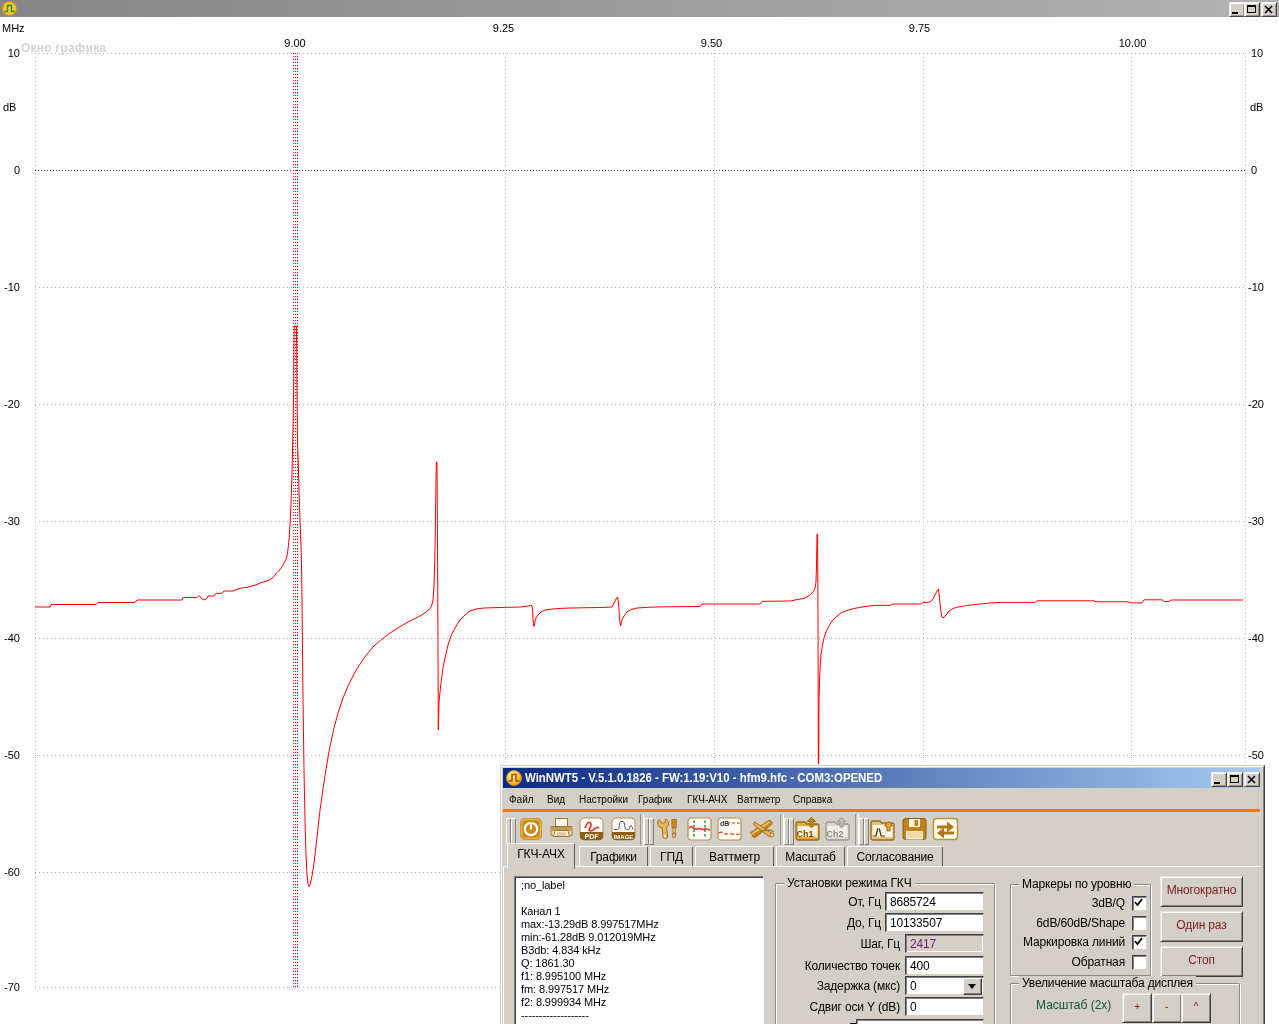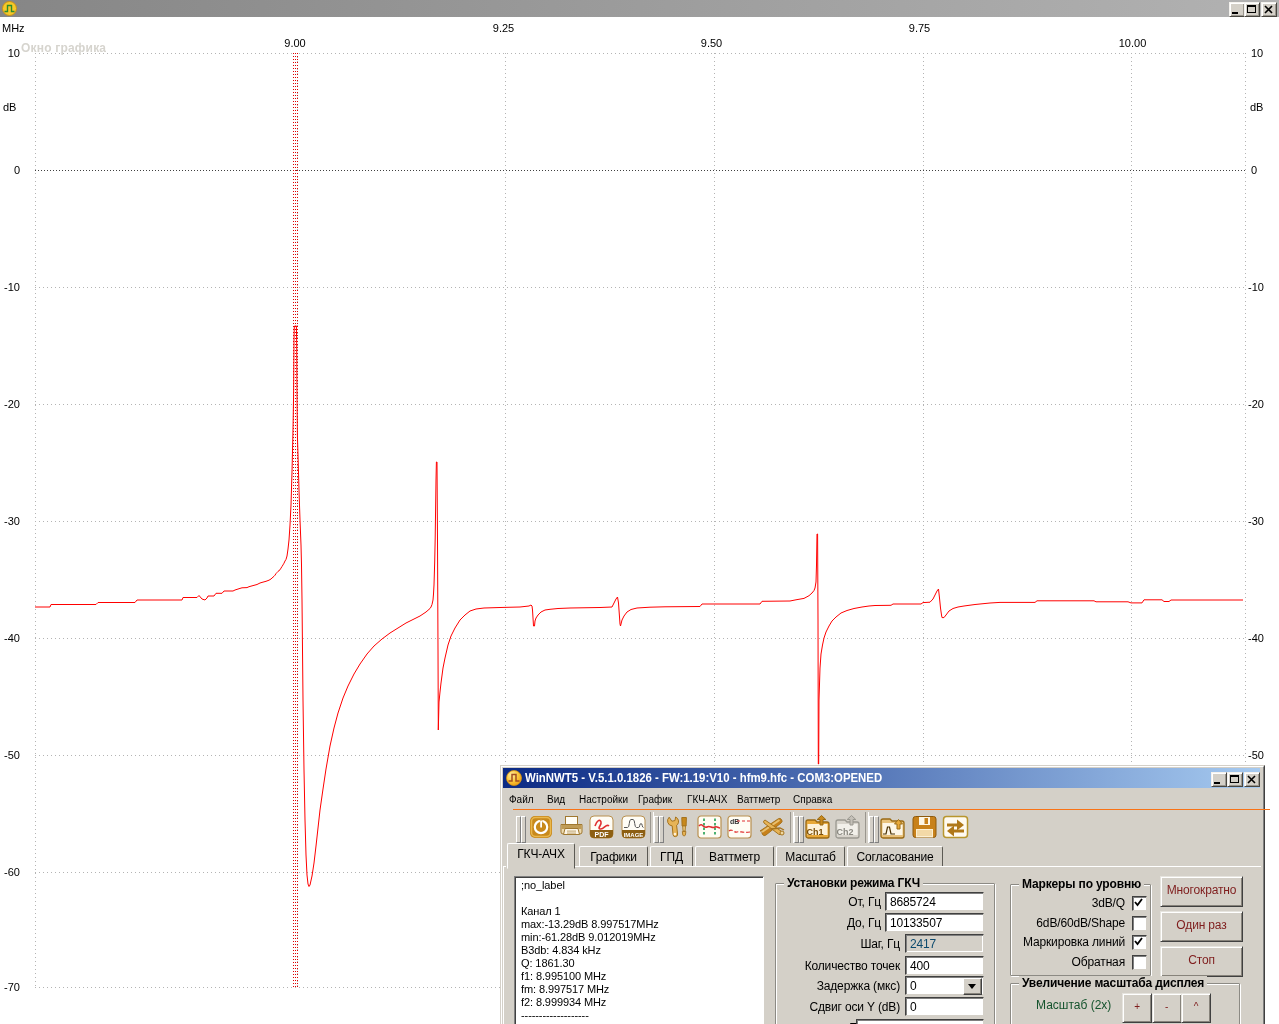--- a/index.html
+++ b/index.html
@@ -13,43 +13,43 @@
 .wbtn svg{position:absolute;left:0;top:0;}
 
 #win{left:500px;top:765px;width:763px;height:266px;background:#d4d0c8;
   border:1px solid;border-color:#d4d0c8 #404040 #404040 #d4d0c8;}
 #win .inb{position:absolute;left:0;top:0;right:0;bottom:0;border:1px solid;border-color:#fff #808080 #808080 #fff;}
 #wtb{left:2px;top:2px;width:757px;height:20px;background:linear-gradient(90deg,#0b2a84,#a6caf0);}
 #wtb .ttl{position:absolute;left:22px;top:3px;font-size:12px;font-weight:bold;color:#fff;transform:scaleX(0.95);transform-origin:0 0;white-space:nowrap;}
 #wtb .wbtn{top:4px;}
 .menu{left:2px;top:23px;width:757px;height:20px;font-size:10px;color:#000;padding-left:16px;}
 .menu span{position:absolute;top:5px;}
-.tbar{left:12px;top:43px;width:757px;height:34px;border-top:1px solid #f97316;text-align:right;}
+.tbar{left:2px;top:43px;width:757px;height:34px;border-top:3px solid #f97316;text-align:right;}
 .handle{position:absolute;top:6px;width:3px;height:25px;background:#d4d0c8;
   border:1px solid;border-color:#fff #808080 #808080 #fff;}
 .groove{position:absolute;top:2px;width:2px;height:31px;border-left:1px solid #9a968e;border-right:1px solid #fff;}
 .ticon{position:absolute;top:5px;width:25px;height:24px;}
 .tabs{left:2px;top:77px;width:757px;height:24px;}
 .tab{position:absolute;top:3px;height:17px;background:#d4d0c8;border:1px solid;
   border-color:#fff #5c5a54 #d4d0c8 #fff;border-radius:2px 2px 0 0;
   font-size:12px;letter-spacing:-0.15px;text-align:center;padding-top:3px;box-sizing:content-box;}
 .tab.act{top:0;height:21px;border-bottom:1px solid #d4d0c8;z-index:3;box-shadow:-1px 0 0 #d4d0c8;}
 #panel{left:2px;top:100px;width:757px;height:166px;background:#d4d0c8;
   border:1px solid;border-color:#fff #404040 #404040 #fff;border-bottom:none;border-right:none;}
 
 #lb{left:10px;top:9px;width:250px;height:156px;background:#fff;border:1px solid;
   border-color:#808080 #fff #fff #808080;box-shadow:inset 1px 1px 0 #404040;
   font-size:11px;letter-spacing:-0.1px;line-height:13px;color:#000;padding:2px 0 0 6px;box-sizing:border-box;white-space:pre;}
 
 .fs{position:absolute;border:1px solid #8c8a84;border-radius:1px;box-shadow:1px 1px 0 #fff, inset 1px 1px 0 #fff;}
-.fs .lg{position:absolute;top:-8px;left:8px;background:#d4d0c8;padding:0 3px;font-size:12px;letter-spacing:-0.15px;white-space:nowrap;font-weight:bold;}
+.fs .lg{position:absolute;top:-8px;left:8px;background:#d4d0c8;padding:0 3px;font-size:12px;letter-spacing:-0.15px;white-space:nowrap;}
 .inp{position:absolute;top:0;height:19px;background:#fff;border:1px solid;
   border-color:#404040 #d4d0c8 #d4d0c8 #404040;box-shadow:inset 1px 1px 0 #808080, inset -1px -1px 0 #fff;
   font-size:12px;letter-spacing:-0.15px;padding:2px 0 0 4px;box-sizing:border-box;}
-.inp.dis{background:#d4d0c8;color:#0c4a6e;}
+.inp.dis{background:#d4d0c8;color:#701a75;}
 .flabel{position:absolute;font-size:12px;letter-spacing:-0.15px;text-align:right;white-space:nowrap;}
 .dd{position:absolute;right:1px;top:1px;width:17px;height:15px;background:#d4d0c8;
   border:1px solid;border-color:#fff #404040 #404040 #fff;box-shadow:inset -1px -1px 0 #87837b;}
 .dd i{position:absolute;left:4px;top:5px;width:0;height:0;border:4px solid transparent;border-top:5px solid #000;border-bottom:none;}
 .cbrow{position:absolute;height:14px;}
 .cbrow .lab{position:absolute;right:22px;top:0;font-size:12px;letter-spacing:-0.15px;white-space:nowrap;}
 .cb{position:absolute;right:0;top:0;width:13px;height:13px;background:#fff;border:1px solid;
   border-color:#404040 #d4d0c8 #d4d0c8 #404040;box-shadow:inset 1px 1px 0 #808080, inset -1px -1px 0 #fff;}
 .btn{position:absolute;background:#d4d0c8;border:1px solid;border-color:#e6e4de #404040 #404040 #e6e4de;
   box-shadow:inset 1px 1px 0 #fff, inset -1px -1px 0 #87837b;

